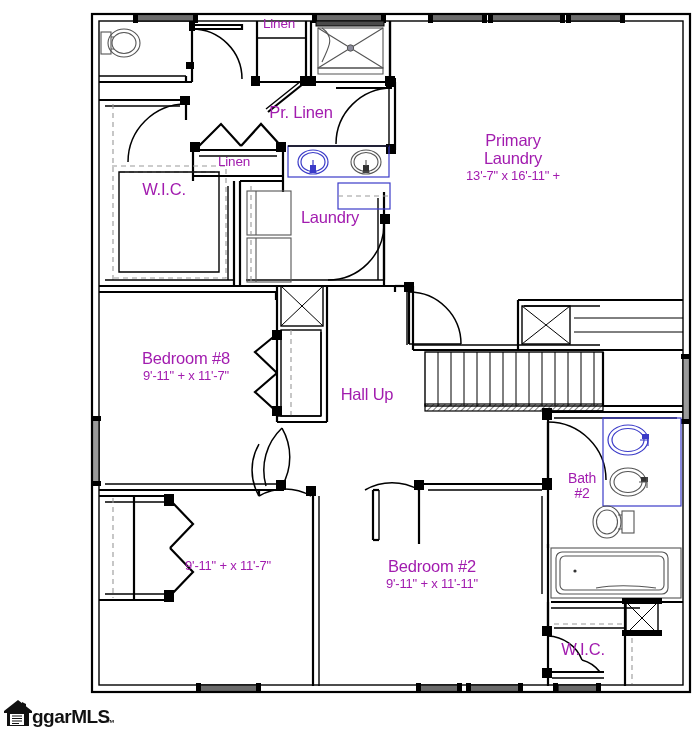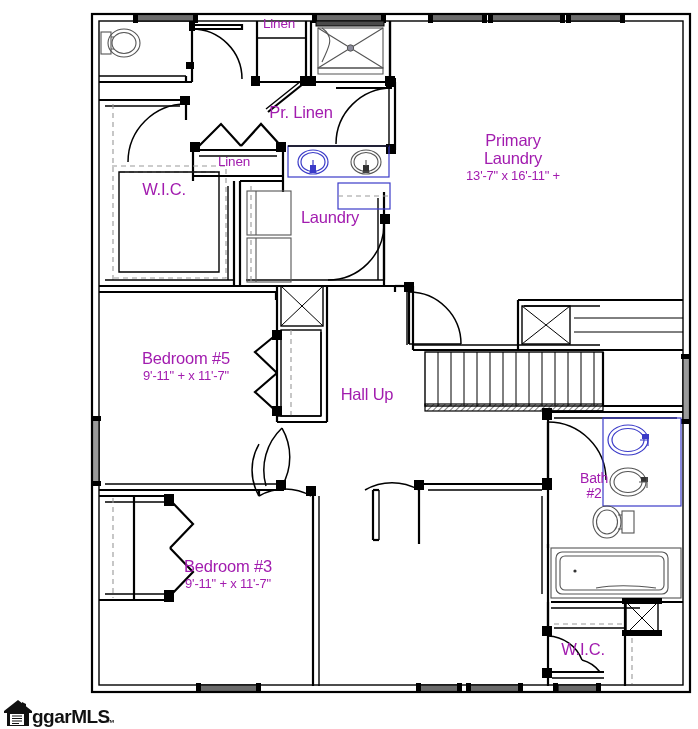--- a/index.html
+++ b/index.html
@@ -456,35 +456,38 @@
 
   </svg>
 
   <div class="room-label" style="left:413px; top:132px; width:200px;">
     <span class="room-name">Primary</span>
     <span class="room-name">Laundry</span>
     <span class="room-dim">13'-7" x 16'-11" +</span>
   </div>
 
   <div class="room-label" style="left:86px; top:350px; width:200px;">
-    <span class="room-name">Bedroom #5</span>
+    <span class="room-name">Bedroom #8</span>
     <span class="room-dim">9'-11" + x 11'-7"</span>
   </div>
 
   <div class="room-label" style="left:128px; top:558px; width:200px;">
-    <span class="room-name">Bedroom #3</span>
     <span class="room-dim">9'-11" + x 11'-7"</span>
   </div>
 
+  <div class="room-label" style="left:332px; top:558px; width:200px;">
+    <span class="room-name">Bedroom #2</span>
+    <span class="room-dim">9'-11" + x 11'-11"</span>
+  </div>
 
   <div class="room-label" style="left:241px; top:104px; width:120px;">
     <span class="room-name">Pr. Linen</span>
   </div>
 
-  <div class="room-label" style="left:554px; top:471px; width:80px;">
+  <div class="room-label" style="left:542px; top:471px; width:80px;">
     <span class="room-name small-name">Bath</span>
     <span class="room-name small-name">#2</span>
   </div>
 
   <div class="room-label" style="left:270px; top:209px; width:120px;">
     <span class="room-name">Laundry</span>
   </div>
 
   <div class="room-label" style="left:307px; top:378px; width:120px;margin-top:8px;">
     <span class="room-name">Hall Up</span>

